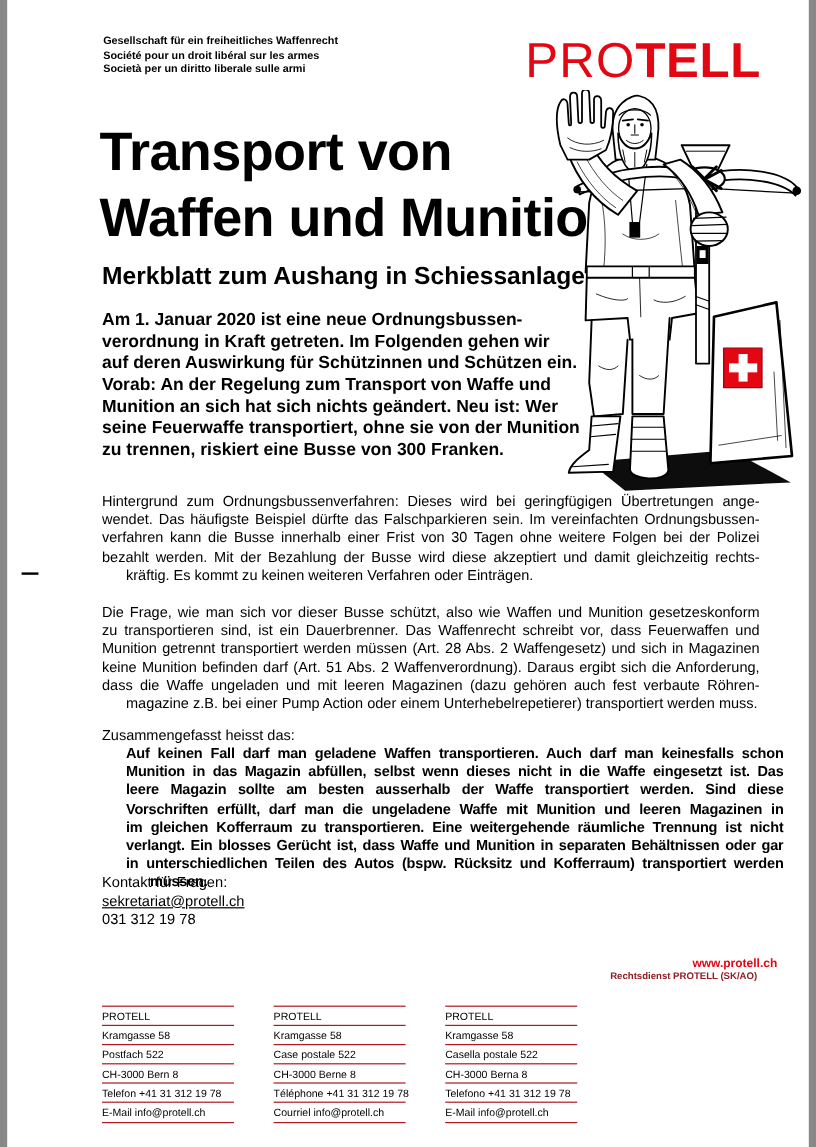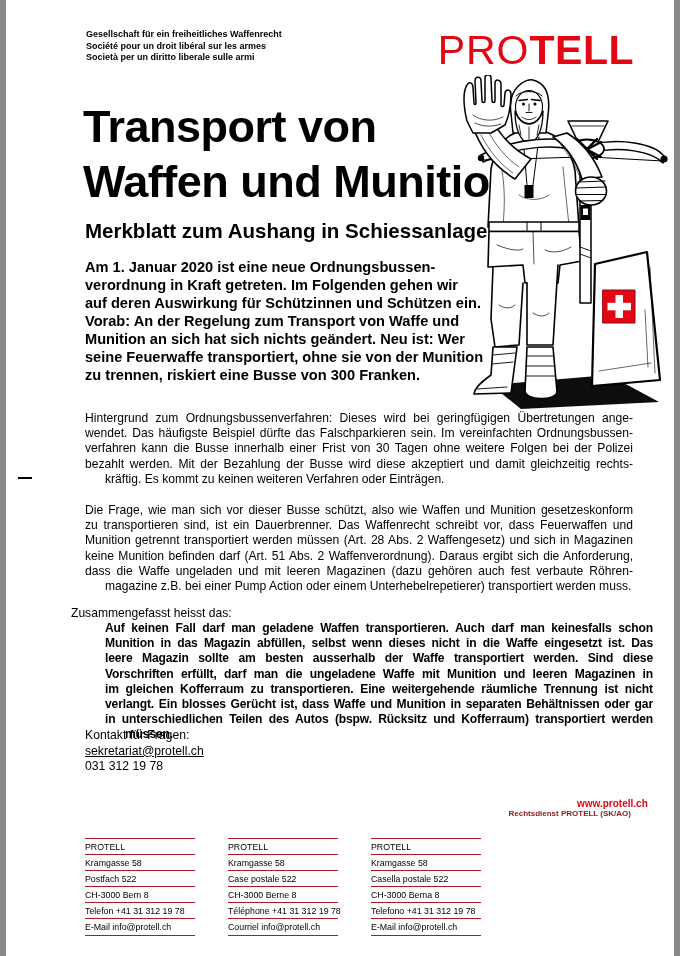--- a/index.html
+++ b/index.html
@@ -33,21 +33,21 @@
 
   
   .bodyp{left:79px;width:548px;font-size:12.1px;line-height:15.2px;}
   .jl{text-align:justify;height:15.2px;overflow:hidden;white-space:normal;}
   .jl::after{content:"";display:inline-block;width:100%;height:0;}
   .jl.last{text-align:left;padding-left:20px;}
   .jl.last::after{display:none;}
   #para3-bold .jl{font-weight:bold;letter-spacing:-0.15px;}
   #para1{top:411px;}
   #para2{top:503px;}
-  #para3-label{left:65px;top:606px;font-size:12.1px;line-height:15.2px;}
+  #para3-label{left:79px;top:606px;font-size:12.1px;line-height:15.2px;}
   #para3-bold{top:621px;margin-left:20px;}
 
   
   #contact{left:79px;top:728px;font-size:12.2px;line-height:15.6px;}
   #contact a{color:var(--ink);text-decoration:underline;}
 
   
   #legal{right:43px;top:809px;font-size:8px;font-weight:bold;color:var(--legal-red);white-space:nowrap;}
   #website{left:571px;top:798px;font-size:10px;font-weight:bold;color:var(--brand-red);white-space:nowrap;}
 

